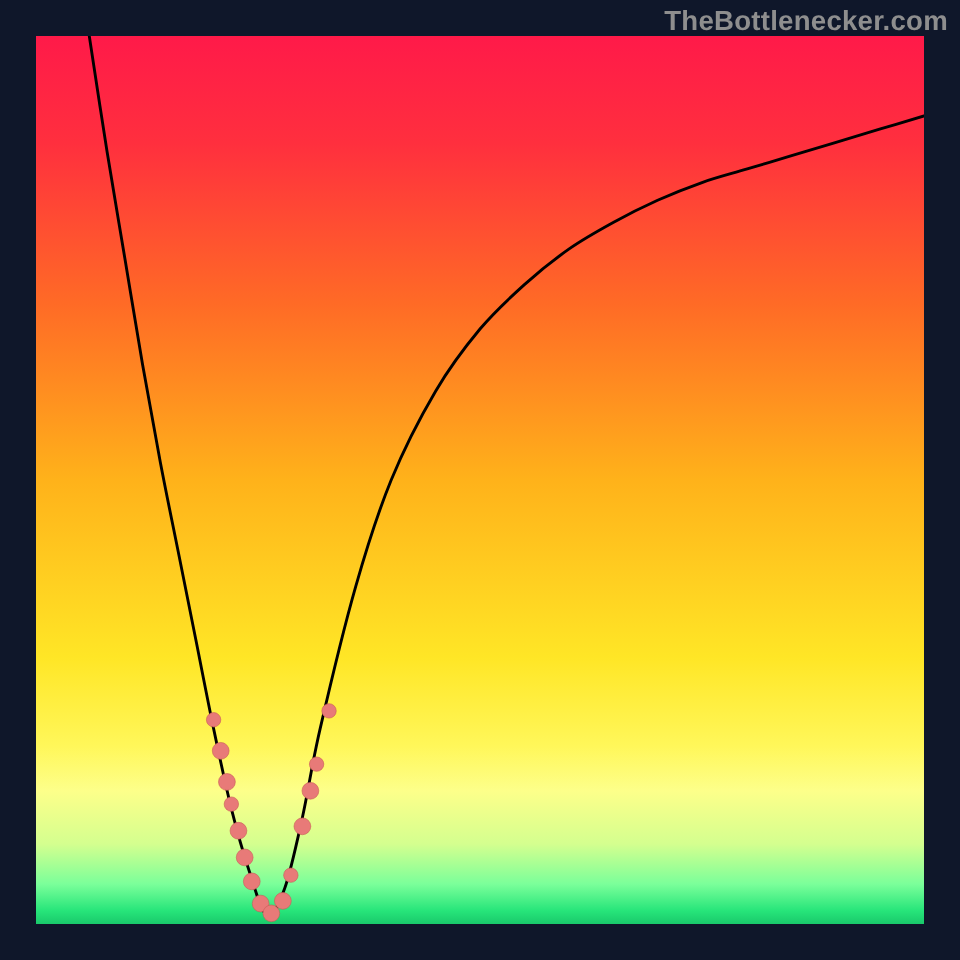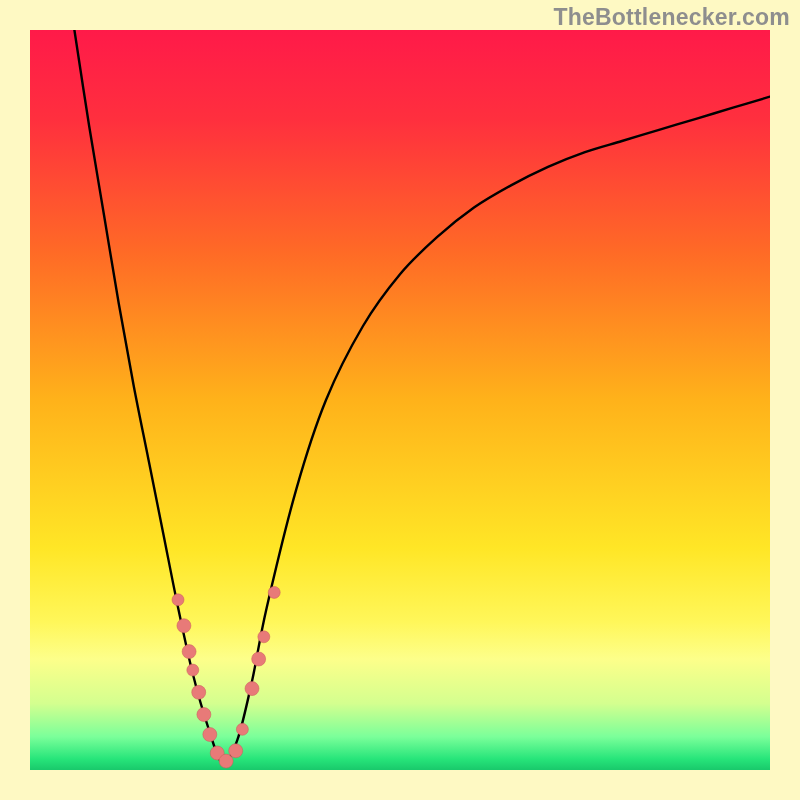--- a/index.html
+++ b/index.html
@@ -9,21 +9,21 @@
     height: 800px;
     background: #000;
     overflow: hidden;
   }
   .frame {
     position: absolute;
     left: 0;
     top: 0;
     width: 800px;
     height: 800px;
-    background: #fef9c3;
+    background: #0f172a;
   }
   .plot {
     position: absolute;
     left: 30px;
     top: 30px;
     width: 740px;
     height: 740px;
     overflow: hidden;
   }
   .watermark {

